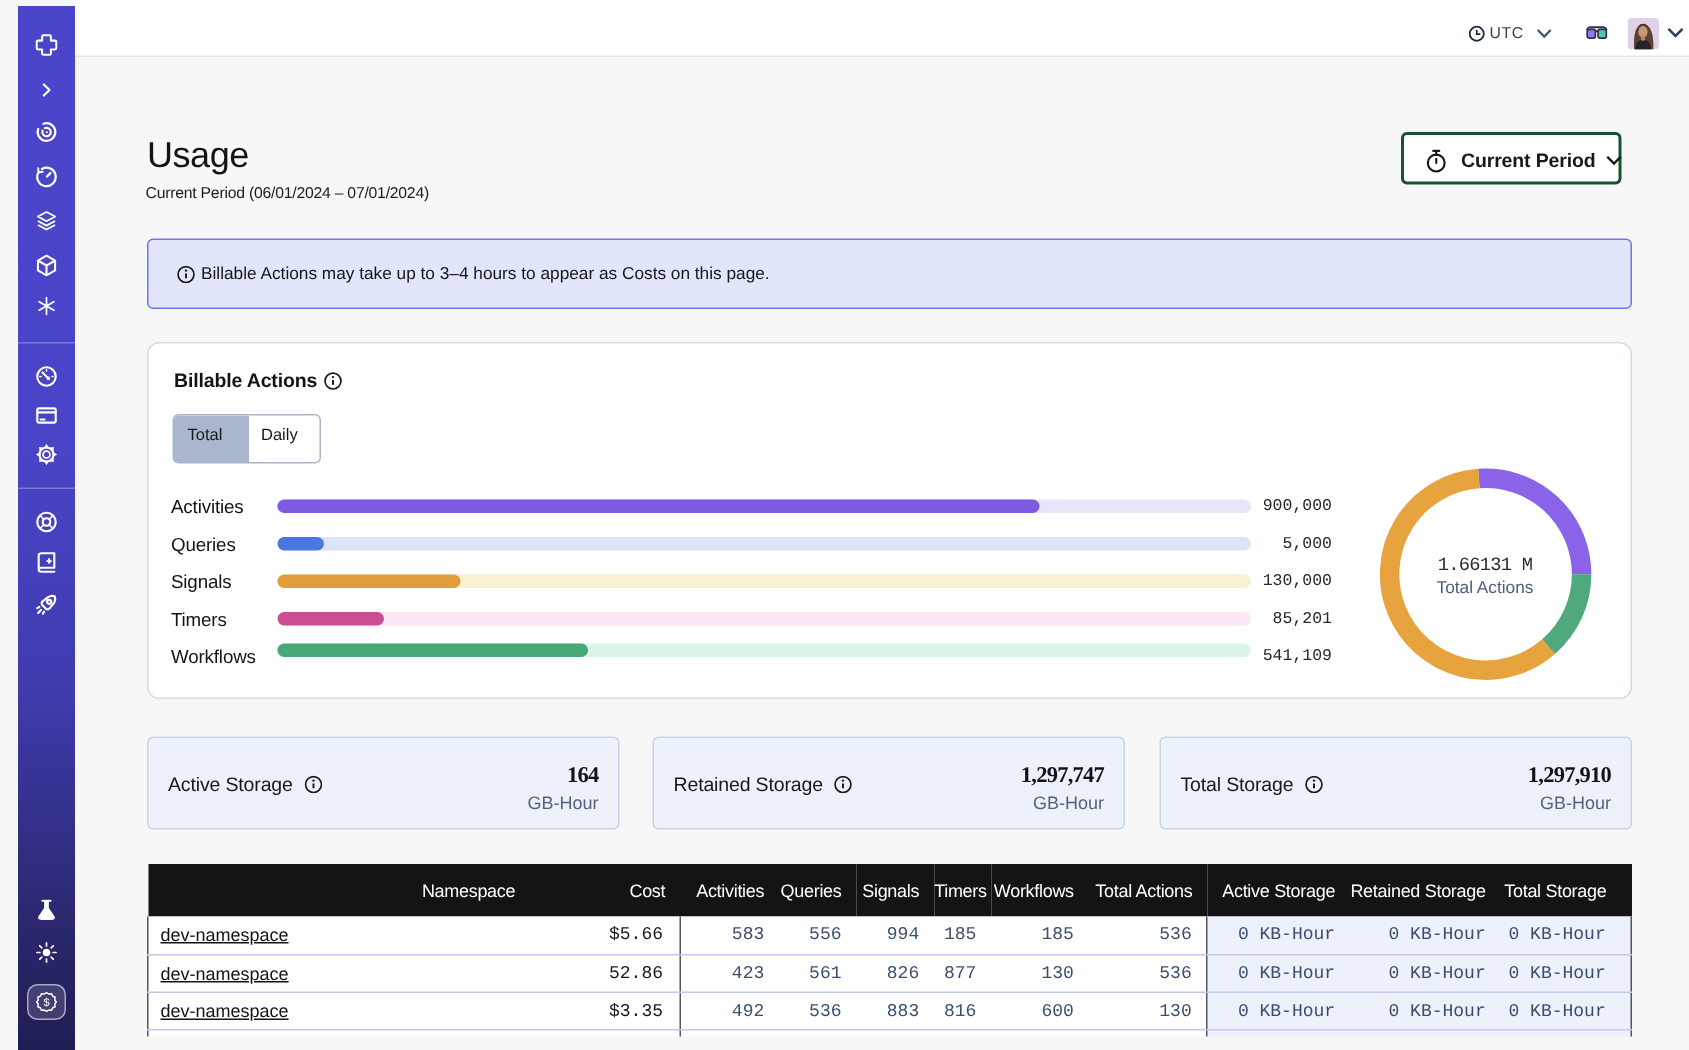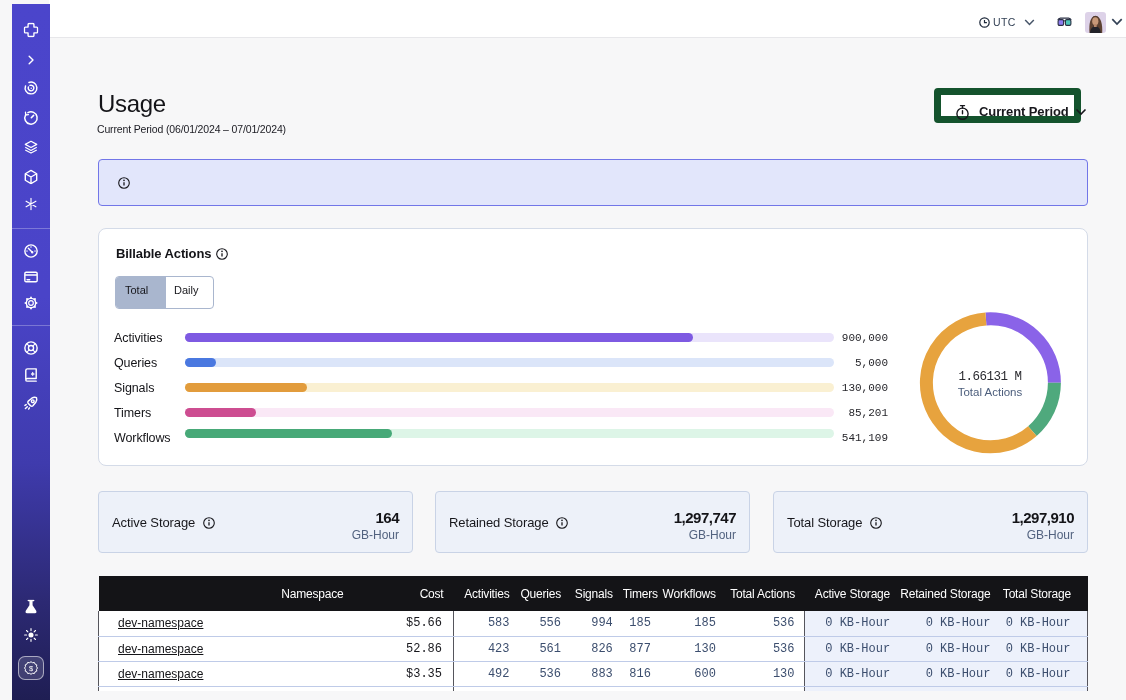--- a/index.html
+++ b/index.html
@@ -3,54 +3,54 @@
 *{margin:0;padding:0;box-sizing:border-box}
 html,body{width:1126px;height:700px;overflow:hidden}
 body{position:relative;background:#f7f7f8;font-family:"Liberation Sans",sans-serif;color:#17171c}
 .abs{position:absolute}
 #topbar{left:49px;top:0;right:0;height:37.5px;background:#fff;border-bottom:1px solid #e7e7ea}
 #sidebar{left:12px;top:4px;width:38px;height:696px;background:linear-gradient(180deg,#4b45cb 0%,#4a44c8 42%,#3f3bad 66%,#2c2973 86%,#1f1e53 100%)}
 #sidebar svg{position:absolute;left:50%;transform:translate(-50%,-50%)}
 .sdiv{position:absolute;left:0;width:38px;height:1px;background:rgba(255,255,255,.28)}
 #usg{left:98px;top:90px;font-size:24px;font-weight:400;letter-spacing:-.3px;color:#141418}
 #sub{left:97px;top:123px;font-size:10.5px;color:#1b1b22;letter-spacing:-.15px}
-#perbtn{left:934px;top:88px;width:147px;height:35px;background:#fff;border:7px solid #14532d;border-radius:4px}
+#perbtn{left:934px;top:88px;width:147px;height:35px;background:#fff;border:2px solid #14532d;border-radius:4px}
 #perbtn span{position:absolute;left:38px;top:9px;font-size:13px;font-weight:700;letter-spacing:-.1px}
 #banner{left:98px;top:159px;width:990px;height:47px;background:#e2e6fb;border:1.5px solid #7276e8;border-radius:4px}
 #banner .txt{position:absolute;left:35px;top:17px;font-size:11.5px;letter-spacing:0;color:#15151a}
 #card{left:98px;top:228px;width:990px;height:238px;background:#fff;border:1px solid #d4dbe8;border-radius:8px}
 #card h3{position:absolute;left:17px;top:17px;font-size:13px;font-weight:700;letter-spacing:-.1px;color:#141418}
 #tabs{position:absolute;left:16px;top:47px;width:99px;height:33px;border:1px solid #a9b6ce;border-radius:4px;overflow:hidden;background:#fff}
 #tabs .t1{position:absolute;left:0;top:0;width:50px;height:33px;background:#a9b6ce}
 #tabs span{position:absolute;top:7px;font-size:11px;color:#17171c}
 .blabel{position:absolute;left:15px;font-size:12.5px;letter-spacing:-.1px;color:#141418}
 .btrack,.bfill{position:absolute;left:86px;height:9px;border-radius:4.5px}
 .btrack{width:649px}
 .bval{position:absolute;font-family:"Liberation Mono",monospace;font-size:11px;color:#26262b;width:100px;text-align:right;left:689px}
 #donut{position:absolute;left:817px;top:81px}
 #dnum{position:absolute;left:841px;top:141px;width:100px;text-align:center;font-family:"Liberation Mono",monospace;font-size:12.5px;color:#2b2b30;letter-spacing:-.5px}
 #dlab{position:absolute;left:841px;top:157px;width:100px;text-align:center;font-size:11.5px;color:#4c5e7c}
 .scard{top:491px;width:315px;height:62px;background:#edf1f9;border:1px solid #c9d3e6;border-radius:4px}
 .scard .lb{position:absolute;left:13px;top:23px;font-size:13px;color:#17171c;letter-spacing:-.1px}
-.scard .vl{position:absolute;right:13px;top:17px;font-family:Liberation Sans, sans-serif;font-size:15px;font-weight:700;color:#141418;letter-spacing:-.5px}
+.scard .vl{position:absolute;right:13px;top:17px;font-family:Liberation Serif, serif;font-size:15px;font-weight:700;color:#141418;letter-spacing:-.5px}
 .scard .un{position:absolute;right:13px;top:36px;font-size:12px;color:#52627f}
 #tblwrap{left:98px;top:576px;width:990px;height:115px;overflow:hidden}
 table{border-collapse:collapse;table-layout:fixed;width:990px;font-size:11px}
 thead th{background:#141417;color:#fff;font-weight:500;height:35px;font-size:12px;letter-spacing:-.2px}
 tbody td{background:#fff;height:25px;border-bottom:1px solid #bfcbe8}
 tbody tr td:first-child{border-left:1px solid #55555c}
 tbody td:last-child{border-right:1px solid #55555c}
 td.num{font-family:"Liberation Mono",monospace;font-size:12px;color:#3c4e6e;text-align:right;padding-right:10px}
 td.cost{font-family:"Liberation Mono",monospace;font-size:12px;color:#17171c;text-align:right;padding-right:11px;border-right:1px solid #55555c}
 td.ta{border-right:1px solid #55555c}
 td.st{background:#edf1fb}
 th.r{text-align:right;padding-right:10px}
 th.l{text-align:right;padding-left:17px}
 .ns{color:#141418;text-decoration:underline;font-size:12px}
-td.nsc{padding-left:19px}
+td.nsc{padding-left:8px}
 .ico-i{display:inline-block;vertical-align:-2px}
 </style></head>
 <body>
 <div class="abs" id="topbar">
   <svg style="position:absolute;left:930px;top:16.5px" width="11" height="11" viewBox="0 0 11 11" fill="none" stroke="#1e293b" stroke-width="1.2">
       <circle cx="5.5" cy="5.5" r="4.7"></circle>
       <path d="M5.5 3v2.7h2.4"></path>
     </svg>
   <div style="position:absolute;left:944px;top:16px;font-size:10.5px;font-weight:400;letter-spacing:.4px;color:#334155">UTC</div>
   <svg style="position:absolute;left:975px;top:19px" width="11" height="7" viewBox="0 0 11 7" fill="none" stroke="#475569" stroke-width="1.5">
@@ -160,20 +160,21 @@
   <svg style="position:absolute;left:134px;top:13px" width="12" height="8" viewBox="0 0 12 8" fill="none" stroke="#17171c" stroke-width="1.6">
       <path d="M1.5 1.5 6 6l4.5-4.5"></path>
     </svg>
 </div>
 <div class="abs" id="banner">
   <svg style="position:absolute;left:19px;top:17px" width="12" height="12" viewBox="0 0 12 12" fill="none">
       <circle cx="6" cy="6" r="5.3" stroke="#17171c" stroke-width="1.1"></circle>
       <circle cx="6" cy="3.4" r="0.8" fill="#17171c"></circle>
       <path d="M6 5.3v3.2" stroke="#17171c" stroke-width="1.3"></path>
     </svg>
+  <div class="txt">Billable Actions may take up to 3–4 hours to appear as Costs on this page.</div>
 </div>
 <div class="abs" id="card">
   <h3>Billable Actions
   <svg class="ico-i" width="12" height="12" viewBox="0 0 12 12" fill="none" style="margin-left:1px">
         <circle cx="6" cy="6" r="5.3" stroke="#17171c" stroke-width="1.1"></circle>
         <circle cx="6" cy="3.4" r="0.8" fill="#17171c"></circle>
         <path d="M6 5.3v3.2" stroke="#17171c" stroke-width="1.3"></path>
       </svg></h3>
   <div id="tabs">
       <div class="t1"></div>

